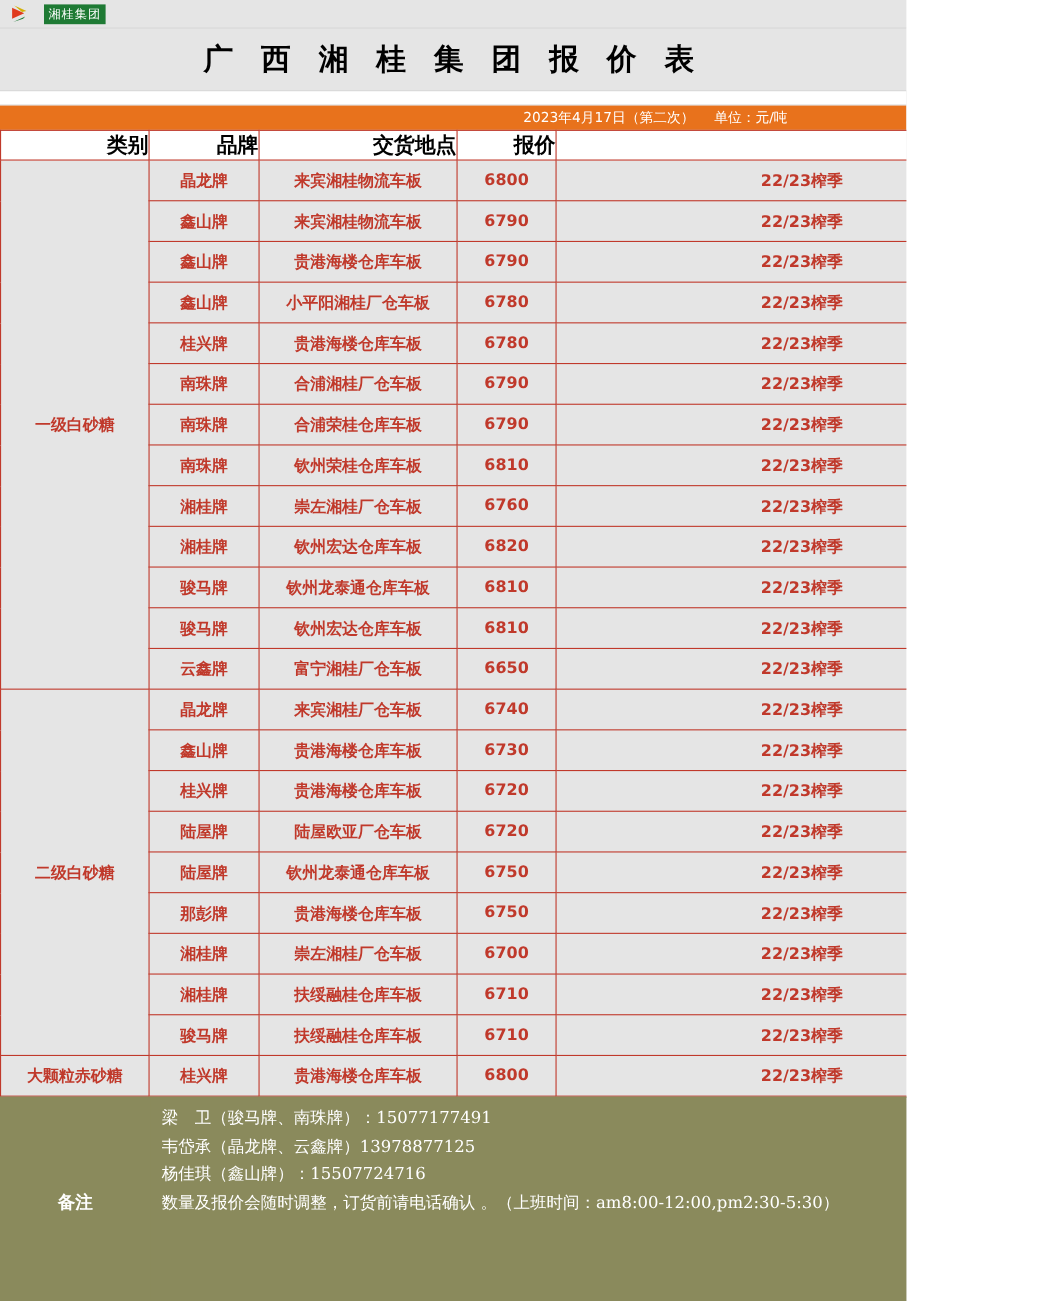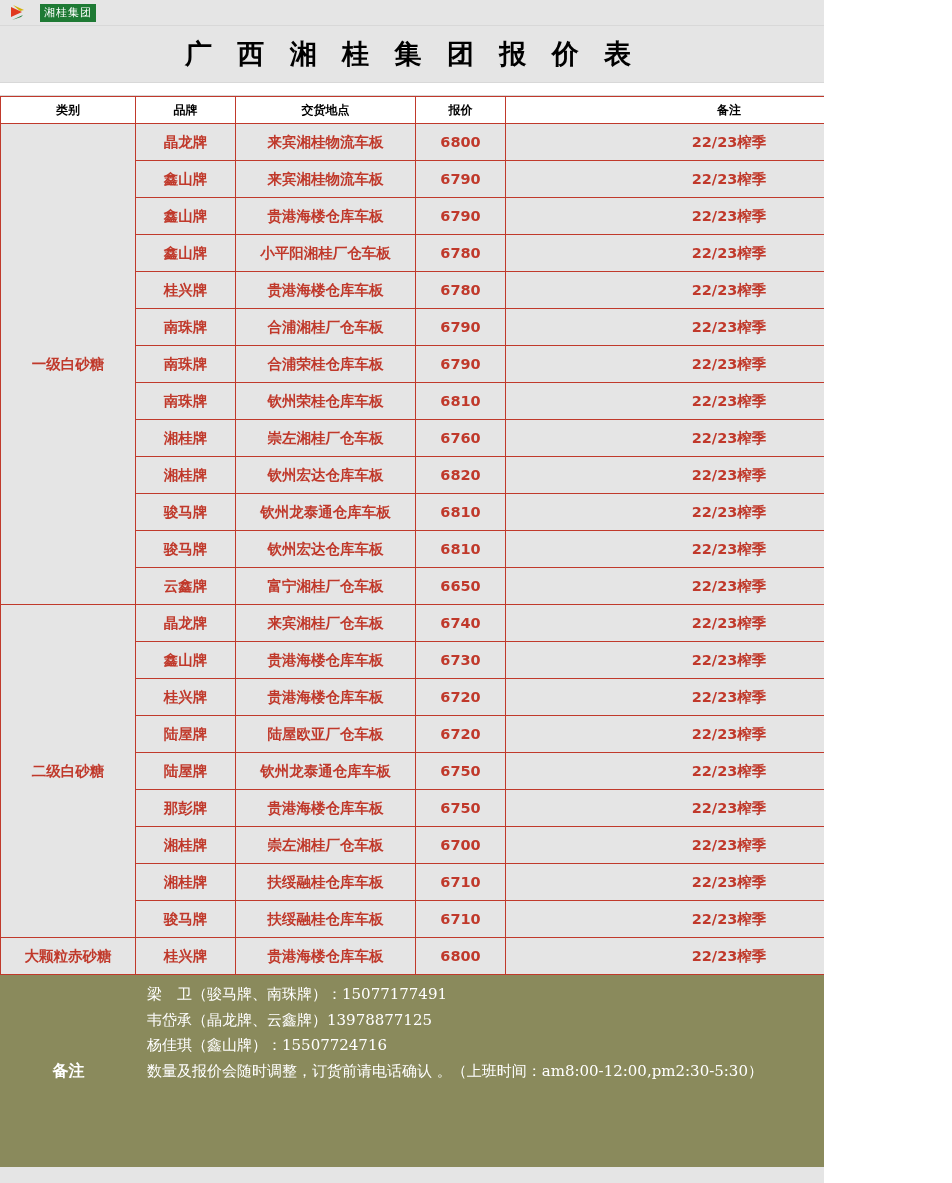--- a/index.html
+++ b/index.html
@@ -98,23 +98,24 @@
     height: 36px;
     text-align: center;
     vertical-align: middle;
     font-size: 14.5px;
     font-family: "DejaVu Sans", sans-serif;
   }
   table.quote thead th {
     border-color: #c0392b;
     color: #000000;
     font-weight: bold;
-    font-size: 12px;
+    font-size: 19px;
     height: 26px;
     background: #ffffff;
+    text-align: right;
   }
   col.c-cat  { width: 135px; }
   col.c-brand{ width: 100px; }
   col.c-place{ width: 180px; }
   col.c-price{ width: 90px; }
   col.c-note { width: 447px; }
 
   td.cat {
     color: #c0392b;
     font-weight: bold;
@@ -185,20 +186,24 @@
       <div class="logo-text-box">湘桂集团</div>
     </div>
   </div>
 
   <div class="title-bar">
     <div class="title">广 西 湘 桂 集 团 报 价 表</div>
   </div>
 
   <div class="spacer-row"></div>
 
+  <div class="date-bar">
+    <span>2023年4月17日（第二次）</span>
+    <span class="unit">单位：元/吨</span>
+  </div>
 
   <table class="quote">
     <colgroup>
       <col class="c-cat">
         <col class="c-brand">
         <col class="c-place">
         <col class="c-price">
         <col class="c-note">
     </colgroup>
     <thead>

